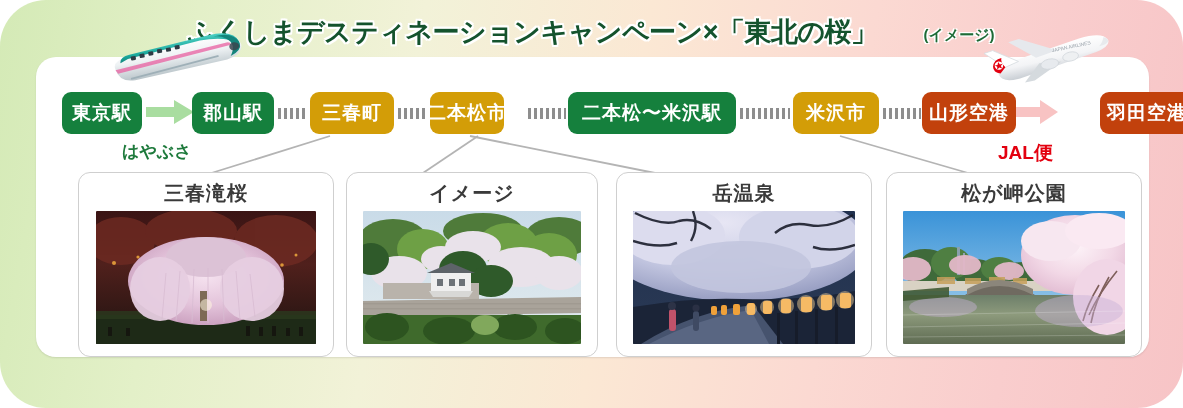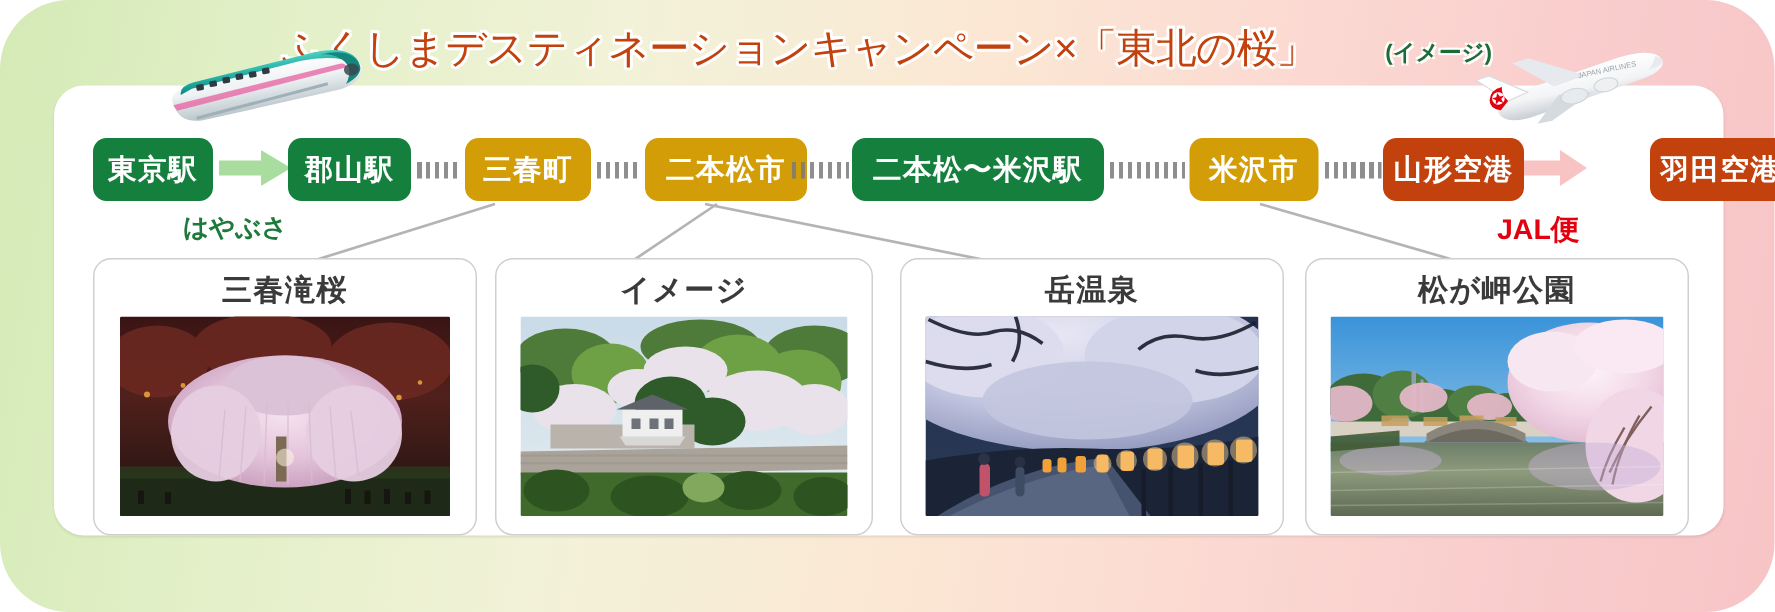--- a/index.html
+++ b/index.html
@@ -23,21 +23,21 @@
     box-shadow:0 1px 2px rgba(0,0,0,.10);
   }
 
   
   #title-wrap{
     position:absolute;left:0;top:14px;width:1183px;height:42px;
     text-align:center;white-space:nowrap;
   }
   #title{
     display:inline-block;
-    font-size:27px;font-weight:normal;color:#c2410c;
+    font-size:27px;font-weight:bold;color:#14532d;
     letter-spacing:-0.5px;
     text-shadow:
       1.6px 1.6px 0 #ffffff, -1.6px 1.6px 0 #ffffff,
       1.6px -1.6px 0 #ffffff, -1.6px -1.6px 0 #ffffff,
       0 2px 0 #ffffff, 0 -2px 0 #ffffff, 2px 0 0 #ffffff, -2px 0 0 #ffffff;
     vertical-align:middle;
   }
   #title-sub{
     display:inline-block;font-size:15px;font-weight:bold;color:#1e6b36;
     vertical-align:middle;position:relative;top:3px;
@@ -78,20 +78,21 @@
   #jal{left:998px;top:140px;color:#e3000f;font-family:Liberation Sans, sans-serif;font-size:19px;}
 
   
   #leaders{position:absolute;left:0;top:0;width:1183px;height:408px;pointer-events:none;}
 
   
   .card{
     position:absolute;top:172px;height:185px;
     background:#ffffff;border:1.6px solid #cfcfcf;border-radius:12px;
     box-sizing:border-box;
+    margin-left:16px;
   }
   .card-title{
     position:absolute;left:0;top:7px;width:100%;text-align:center;
     font-size:20px;font-weight:bold;color:#3a3a3a;white-space:nowrap;
     letter-spacing:1px;
   }
   .photo{
     position:absolute;left:50%;transform:translateX(-50%);top:38px;
     height:133px;overflow:hidden;border-radius:1px;
   }
@@ -190,21 +191,21 @@
 </div>
 
 <div class="dotted" style="left:278px;width:30px;"></div>
 
 <div class="node gold" style="left:310px;width:84px;">
   <span>三春町</span>
 </div>
 
 <div class="dotted" style="left:398px;width:30px;"></div>
 
-<div class="node gold" style="left:430px;width:108px;">
+<div class="node gold" style="left:430px;width:74px;">
   <span>二本松市</span>
 </div>
 
 <div class="dotted" style="left:528px;width:38px;"></div>
 
 <div class="node green" style="left:568px;width:168px;">
   <span>二本松〜米沢駅</span>
 </div>
 
 <div class="dotted" style="left:740px;width:50px;"></div>

